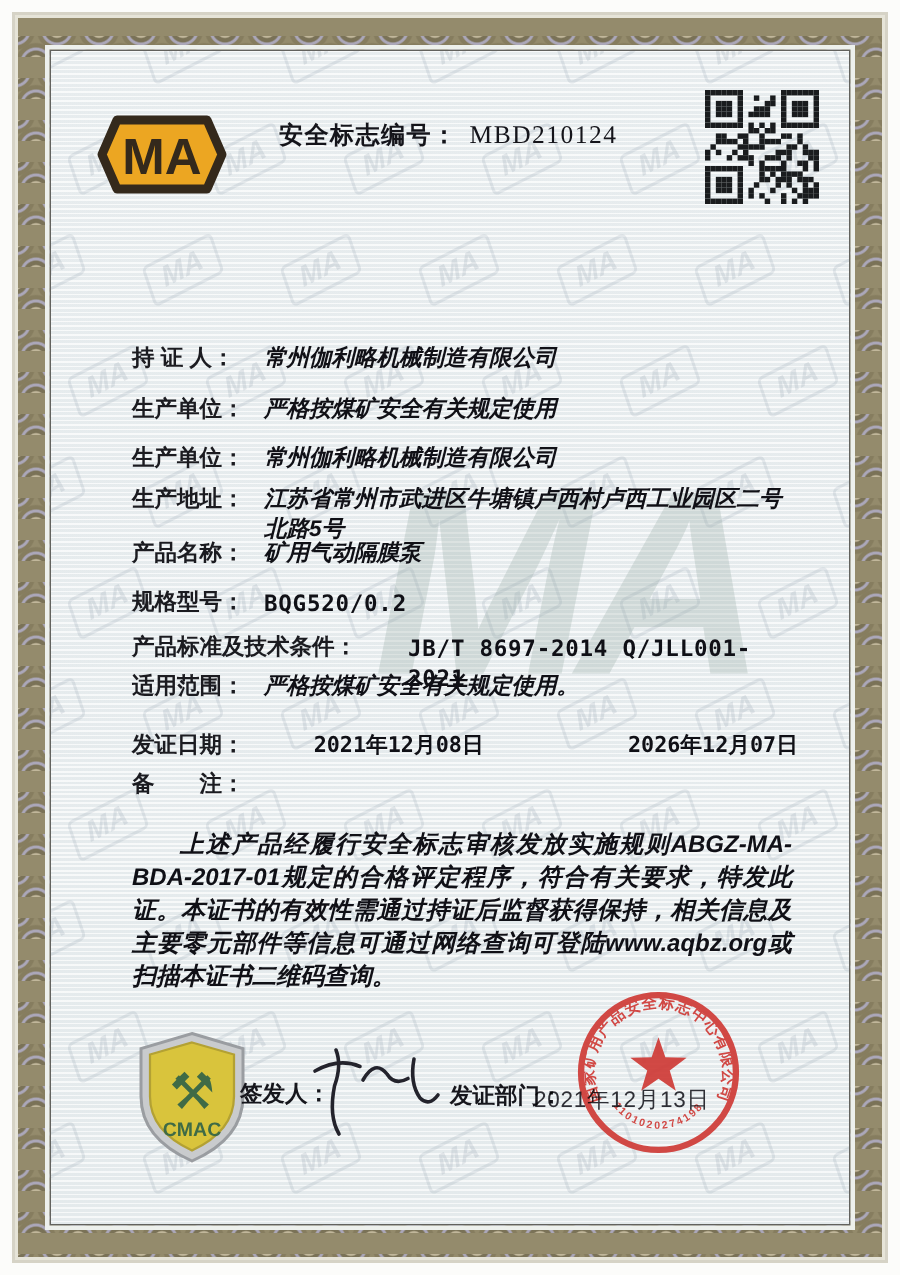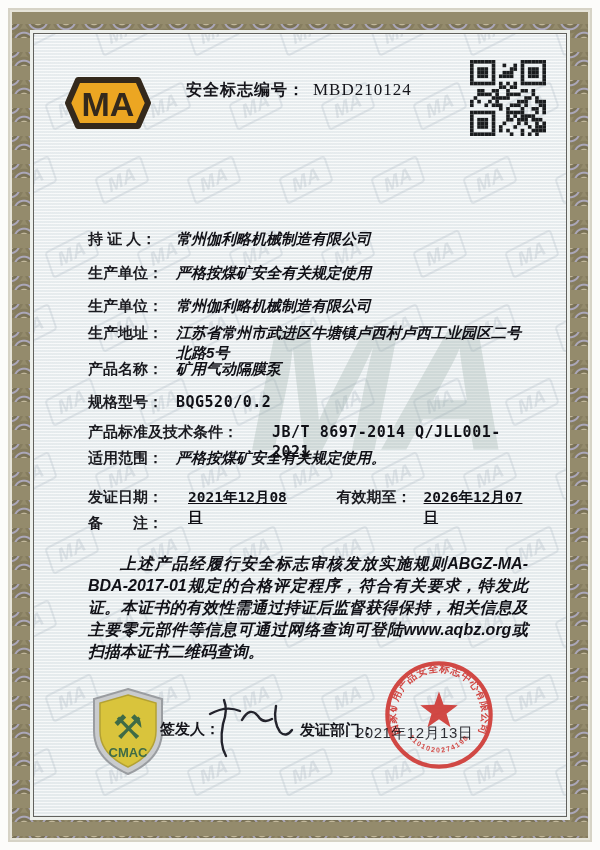--- a/index.html
+++ b/index.html
@@ -54,21 +54,21 @@
 
   
   .row{position:absolute;left:54px;right:34px;display:flex;font-size:15px;line-height:20px;justify-content:space-between;}
   .lab{flex:0 0 88px;font-weight:700;color:#1b1b20;white-space:nowrap;}
   .val{flex:1;font-weight:600;font-style:italic;color:#101016;}
   .val.mono{font-family:"DejaVu Sans Mono",monospace;font-style:normal;font-weight:600;letter-spacing:.5px;}
   .row.wide .lab{flex:0 0 auto;margin-right:34px;}
   .r0{top:195px}.r1{top:229px}.r2{top:262px}.r3{top:289px}
   .r4{top:325px}.r5{top:358px}.r6{top:388px}.r7{top:414px}
   .dates{top:453px;}
-  .dates .dval{font-weight:600;color:#101016;margin-left:12px;font-family:"DejaVu Sans Mono",monospace;font-size:14.5px;text-decoration:underline;}
+  .dates .dval{font-weight:600;color:#101016;margin-left:12px;font-family:"DejaVu Sans Mono",monospace;font-size:14.5px;}
   .dates .gap{width:42px;}
   .remark{top:479px;font-family:Liberation Serif, serif;}
 
   .body-par{position:absolute;left:54px;right:38px;top:519px;
       font-size:16px;line-height:22px;font-weight:600;font-style:italic;
       color:#101016;text-align:justify;text-indent:2em;}
 
   
   .badge{position:absolute;left:56px;top:653px;}
   .signer-lab{position:absolute;left:126px;top:686px;font-size:15px;font-weight:700;color:#16161c;}
@@ -422,21 +422,20 @@
       </div>
       <div class="row r7">
         <span class="lab">适用范围：</span>
         <span class="val">严格按煤矿安全有关规定使用。</span>
       </div>
 
       <div class="row dates">
         <span class="lab">发证日期：</span>
         <span class="dval">2021年12月08日</span>
         <span class="gap"></span>
-        <span class="lab" style="flex:0 0 auto">有效期至：</span>
         <span class="dval">2026年12月07日</span>
       </div>
 
       <div class="row remark">
         <span class="lab">备　　注：</span>
       </div>
 
       <div class="body-par">上述产品经履行安全标志审核发放实施规则ABGZ-MA-BDA-2017-01规定的合格评定程序，符合有关要求，特发此证。本证书的有效性需通过持证后监督获得保持，相关信息及主要零元部件等信息可通过网络查询可登陆www.aqbz.org或扫描本证书二维码查询。</div>
 
       <svg class="badge" width="76" height="90" viewBox="0 0 76 90">

